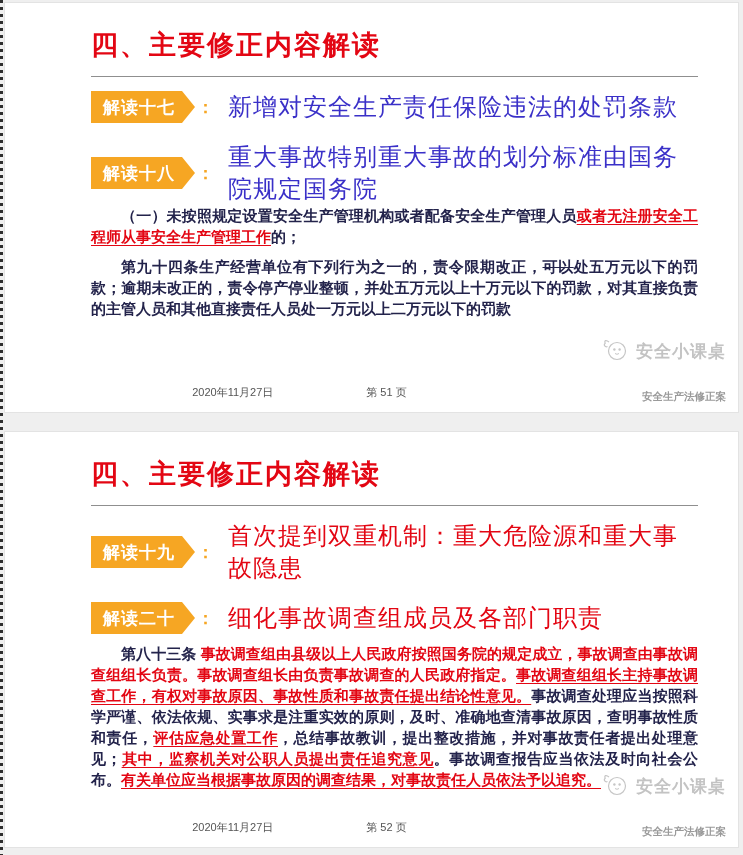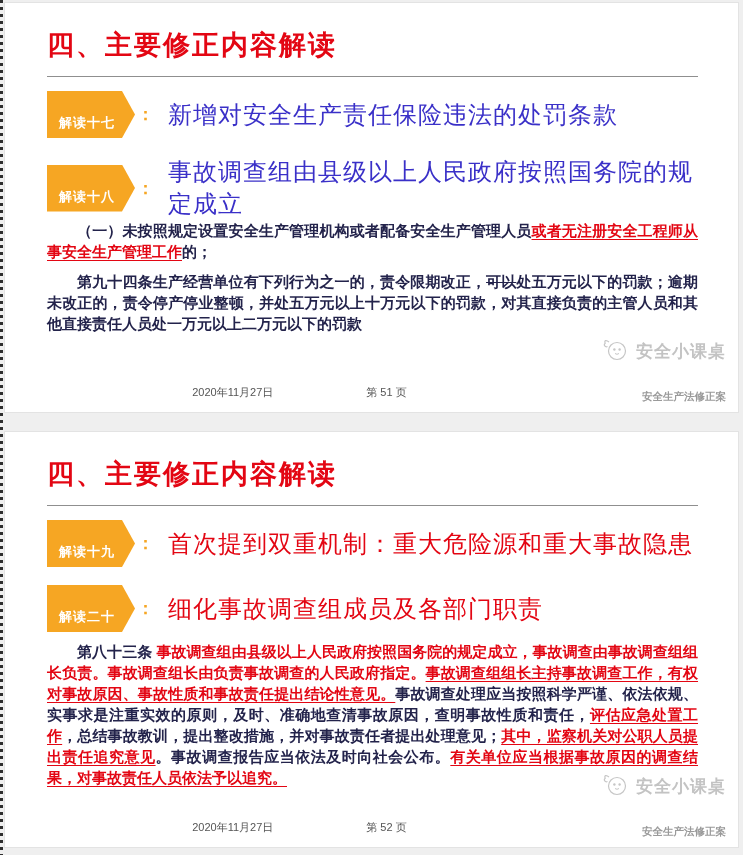--- a/index.html
+++ b/index.html
@@ -14,34 +14,34 @@
     position:absolute; left:0; top:0; width:3px; height:855px; z-index:20;
     background:repeating-linear-gradient(to bottom,#2e2e2e 0 3px, transparent 3px 7px);
   }
   .slide {
     position:absolute; left:4px; width:735px;
     background:var(--slide-bg,#fff);
     border:1px solid #e3e3e3;
   }
   .slide-1 { top:2px;  height:411px; }
   .slide-2 { top:431px; height:417px; }
-  .slide-inner { padding:18px 40px 0 42px; }
+  .slide-inner { padding:18px 40px 0 42px;margin-left:44px; }
 
   .slide-title {
     color:var(--accent-red,#e30613);
     font-size:27px; font-weight:bold; letter-spacing:2px;
     margin-top:6px;
   }
   .divider { border:none; border-top:1px solid #8f8f8f; margin:13px 0 0 0; }
 
   .section-row { display:flex; align-items:center; margin-top:14px; }
   .badge {
     background:var(--badge-orange,#f6a623);
-    color:#fff; font-weight:bold; font-size:13px; letter-spacing:1px;
-    padding:22px 20px 5px 12px; line-height:20px;
+    color:#fff; font-weight:bold; font-size:17px; letter-spacing:1px;
+    padding:7px 20px 5px 12px; line-height:20px;
     clip-path:polygon(0 0, calc(100% - 13px) 0, 100% 50%, calc(100% - 13px) 100%, 0 100%);
     flex:0 0 auto;
   }
   .badge-colon { color:var(--badge-orange,#f6a623); font-weight:bold; font-size:17px; margin:0 14px 0 2px; }
   .sec-heading { font-size:24px; font-weight:normal; letter-spacing:1px; }
   .h-blue { color:var(--accent-blue,#3a30c8); }
   .h-red  { color:var(--accent-red,#e30613); }
 
   .para {
     font-size:15px; line-height:21px; text-align:justify;
@@ -88,21 +88,21 @@
 
     <div class="section-row">
       <span class="badge">解读十七</span>
       <span class="badge-colon">：</span>
       <span class="sec-heading h-blue">新增对安全生产责任保险违法的处罚条款</span>
     </div>
 
     <div class="section-row" style="margin-top:18px;">
       <span class="badge">解读十八</span>
       <span class="badge-colon">：</span>
-      <span class="sec-heading h-blue">事故调查组由县级以上人民政府按照国务院的规定成立</span>
+      <span class="sec-heading h-blue">重大事故特别重大事故的划分标准由国务院规定国务院</span>
     </div>
     <p class="para cont">
       <span class="t-dark">（一）未按照规定设置安全生产管理机构或者配备安全生产管理人员</span><span class="t-red-u">或者无注册安全工程师从事安全生产管理工作</span><span class="t-dark">的；</span>
     </p>
     <p class="para">
       <span class="t-dark">第九十四条生产经营单位有下列行为之一的，责令限期改正，</span><span class="t-dark t-strike">可以</span><span class="t-dark">处五万元以下的罚款；逾期未改正的，责令停产停业整顿，并处五万元以上十万元以下的罚款，对其直接负责的主管人员和其他直接责任人员处一万元以上二万元以下的罚款</span>
     </p>
   </div>
 
   <div class="footer">

